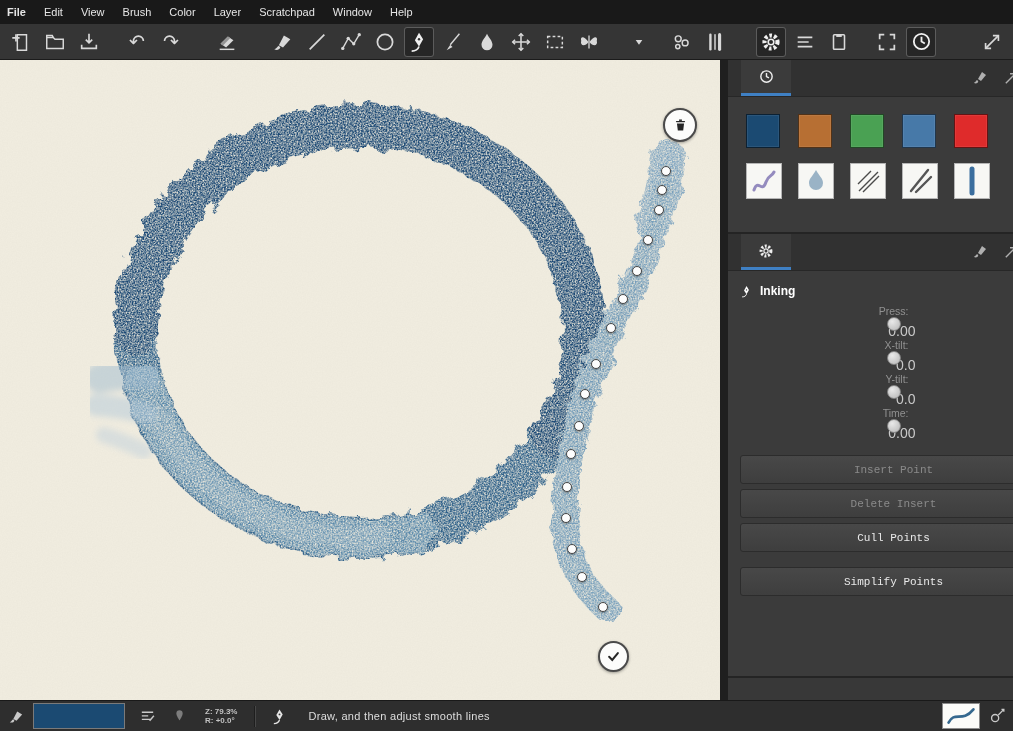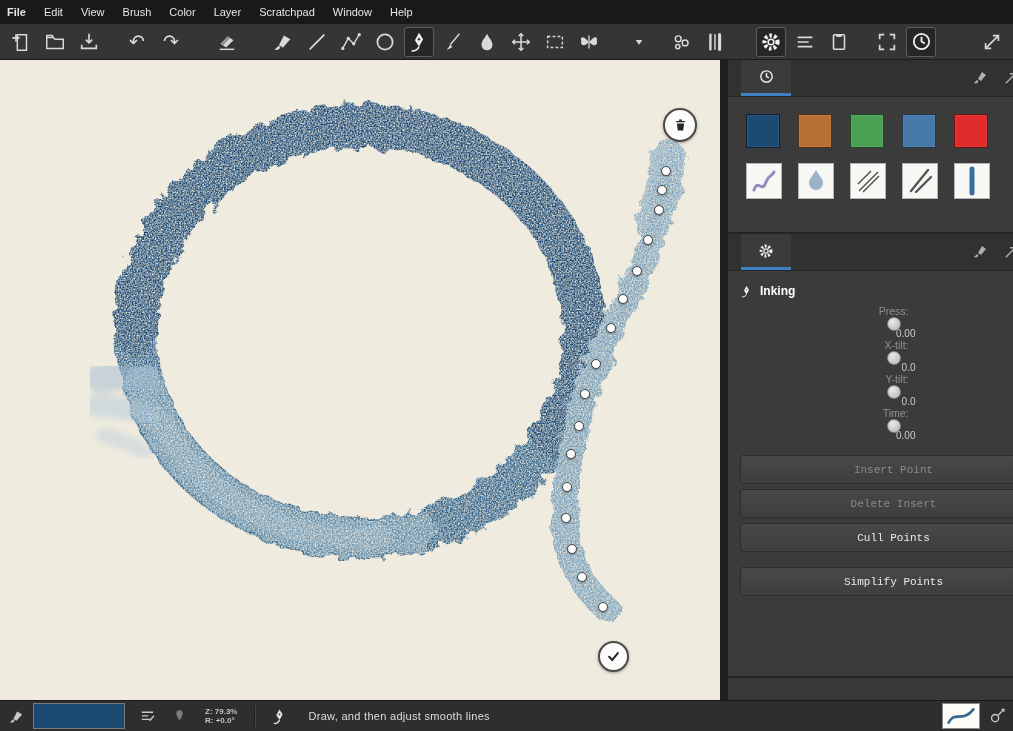--- a/index.html
+++ b/index.html
@@ -58,21 +58,21 @@
   .inking-title{display:flex;align-items:center;gap:7px;padding:13px 12px 2px;font-size:12px;
                 font-weight:bold;color:#fff;}
   .sliders{padding:5px 12px 0;}
   .srow{display:flex;align-items:center;height:34px;flex-direction:column;}
   .slabel{width:40px;text-align:right;margin-right:10px;font-size:10.5px;color:#919191;}
   .strack{flex:1;position:relative;height:14px;}
   .strack::before{content:"";position:absolute;left:0;right:0;top:6px;height:2px;background:#292929;
                   border-bottom:1px solid #4f4f4f;}
   .shandle{position:absolute;top:0;width:14px;height:14px;border-radius:50%;
            background:radial-gradient(circle at 35% 30%,#e9e9e9,#b5b5b5);border:1px solid #858585;box-sizing:border-box;}
-  .svalue{width:44px;text-align:right;font-size:10px;color:#cacaca;}
+  .svalue{width:44px;text-align:right;font-size:14px;color:#cacaca;}
   .pbuttons{display:flex;flex-direction:column;gap:5px;padding:14px 12px 0;}
   .pbtn{height:29px;min-height:29px;background:linear-gradient(#484848,#3e3e3e);border:1px solid #2c2c2c;
         border-radius:3px;font-size:11px;color:#e9e9e9;font-family:Liberation Mono, monospace;}
   .pbtn.disabled{color:#8a8a8a;}
   .pbtn.gap{margin-top:10px;}
 
   
   .statusbar{position:absolute;top:700px;left:0;width:1013px;height:31px;background:#2e2e2e;
              border-top:1px solid #191919;display:flex;align-items:center;font-size:11px;color:#dedede;box-sizing:border-box;}
   .sb-icon{padding:0 8px;display:flex;align-items:center;}

